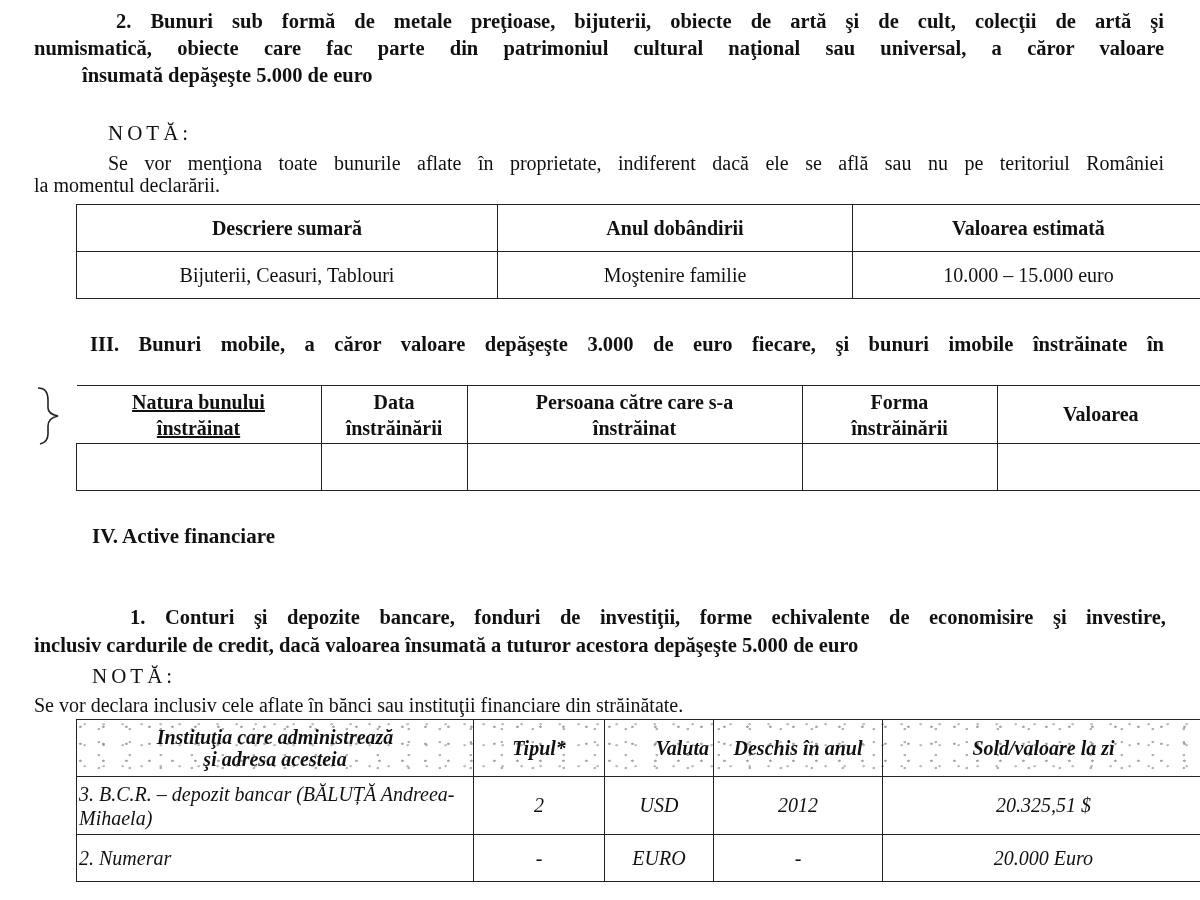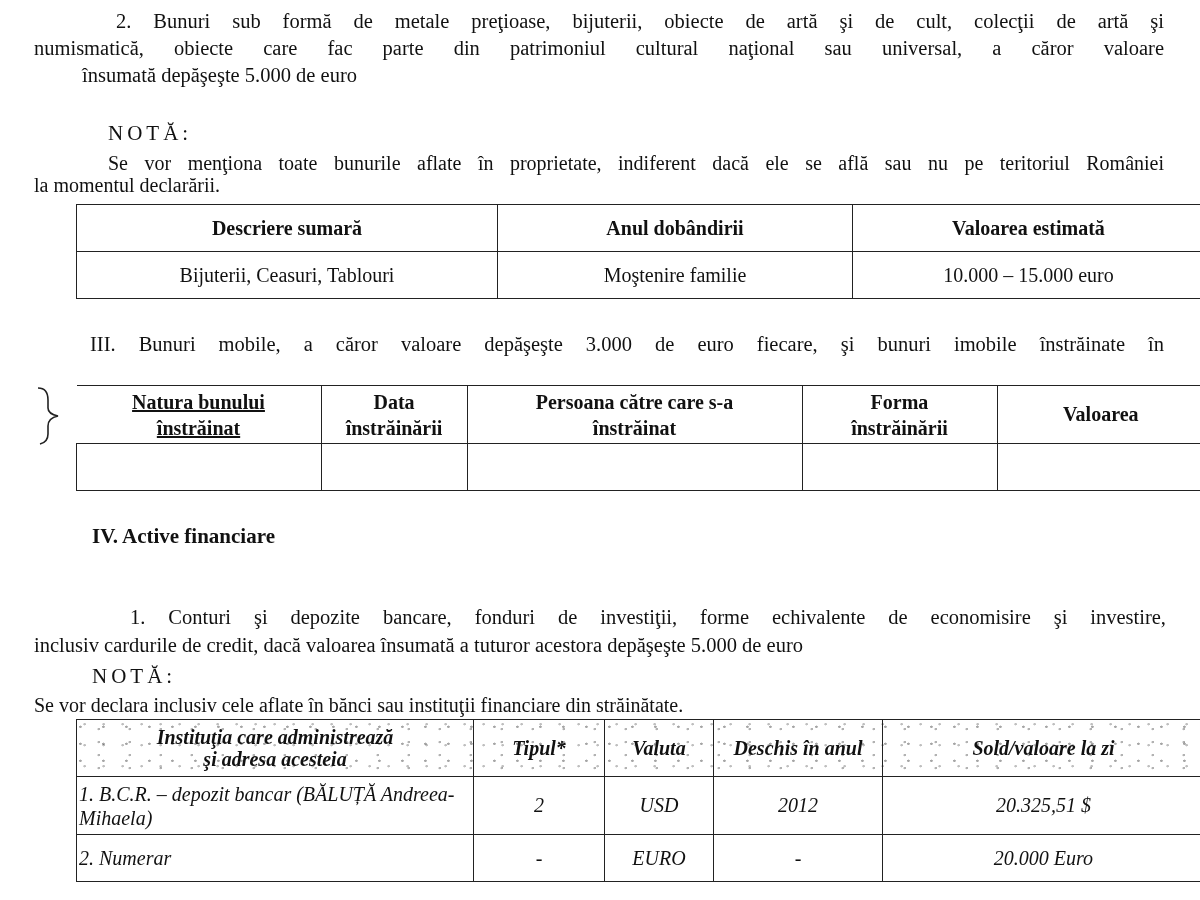--- a/index.html
+++ b/index.html
@@ -3,21 +3,21 @@
 <meta charset="utf-8">
 <style>
   html, body { margin:0; padding:0; background:#ffffff; }
   body {
     width:1200px; height:900px; overflow:hidden; position:relative;
     font-family:"Liberation Serif", serif; color:#111;
   }
   .abs { position:absolute; }
   .bold { font-weight:bold; }
   .p-bold {
-    font-size:20.5px; font-weight:normal; line-height:27px;
+    font-size:20.5px; font-weight:bold; line-height:27px;
     text-align:justify; text-align-last:left;
   }
   .justify-line { text-align:justify; text-align-last:justify; display:block; }
   .nota-title { font-size:21px; letter-spacing:4px; }
   .nota-text { font-size:20px; line-height:22px; }
   table { border-collapse:collapse; position:absolute;margin-left:43px; }
   td, th { border:1.5px solid #222; font-size:20px; padding:0 4px; }
   th { font-weight:bold; }
   .c { text-align:center; }
   .l { text-align:left; }
@@ -109,26 +109,26 @@
 <div class="abs nota-text" style="left:34px; top:694px;">Se vor declara inclusiv cele aflate în bănci sau instituţii financiare din străinătate.</div>
 
 <table style="left:33px; top:719px; width:1129px;font-style:italic;">
   <tbody>
       <tr style="height:57px;" class="speckle">
     <th class="c" style="width:388px; line-height:22px;">
       <span style="display:block">Instituţia care administrează</span>
       <span style="display:block">şi adresa acesteia</span>
     </th>
     <th class="c" style="width:122px;">Tipul*</th>
-    <th class="c" style="width:100px;">Valuta</th>
+    <th class="c" style="width:100px;text-align:right;">Valuta</th>
     <th class="c" style="width:160px;">Deschis în anul</th>
     <th class="c">Sold/valoare la zi</th>
   </tr>
   <tr style="height:58px;">
-    <td class="l" style="line-height:24px; padding-left:2px;">1.  B.C.R. – depozit bancar (BĂLUȚĂ Andreea-Mihaela)</td>
+    <td class="l" style="line-height:24px; padding-left:2px;">3.  B.C.R. – depozit bancar (BĂLUȚĂ Andreea-Mihaela)</td>
     <td class="c">2</td>
     <td class="c">USD</td>
     <td class="c">2012</td>
     <td class="c">20.325,51 $</td>
   </tr>
   <tr style="height:47px;">
     <td class="l" style="padding-left:2px;">2.  Numerar</td>
     <td class="c">-</td>
     <td class="c">EURO</td>
     <td class="c">-</td>

